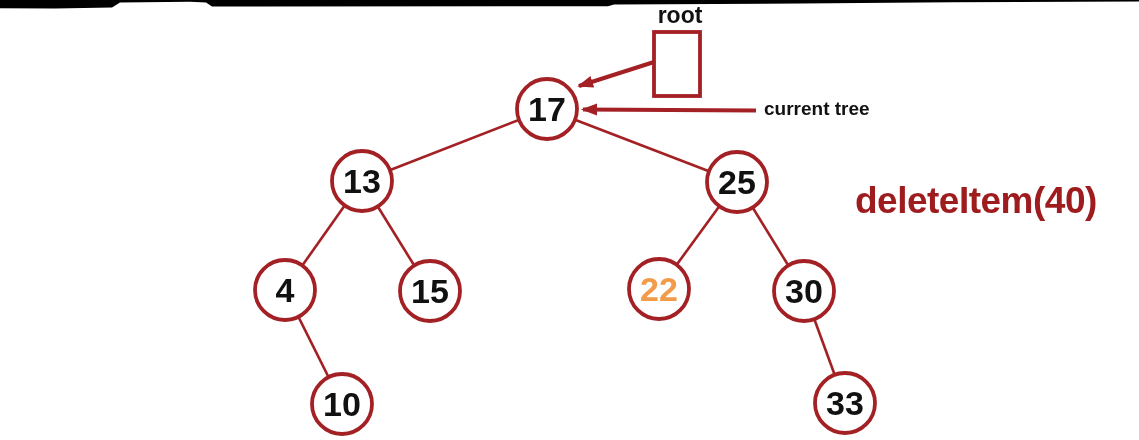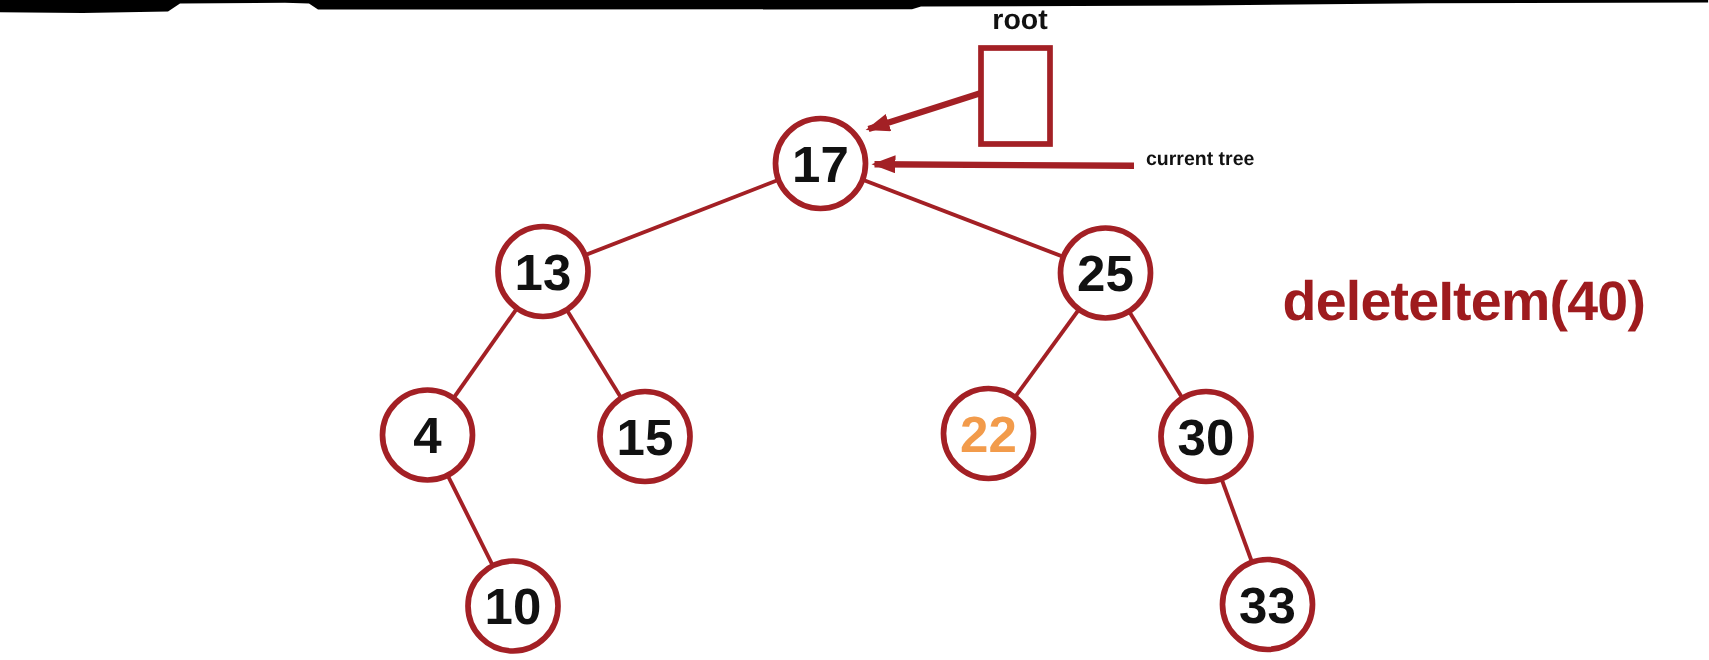--- a/index.html
+++ b/index.html
@@ -14,26 +14,26 @@
   .lbl{
     position:absolute;
     font-weight:700;
     color:#111111;
     white-space:nowrap;
     line-height:1;
   }
   .lbl-root{
     left:651px;top:4px;width:58px;
     text-align:center;
-    font-size:19px;
+    font-size:23px;
     letter-spacing:0px;
   }
   .lbl-current{
     left:764px;top:99px;
-    font-size:13px;
+    font-size:19px;
   }
   .lbl-call{
     left:855px;top:182px;
     font-size:37px;
     letter-spacing:-0.5px;
     color:var(--call-color,#9E1B1E);
   }
   .edge{stroke:var(--stroke-color,#A32025);stroke-width:2.6;fill:none;}
   .node-circle{fill:#ffffff;stroke:var(--stroke-color,#A32025);stroke-width:3.8;}
   .node-num{

